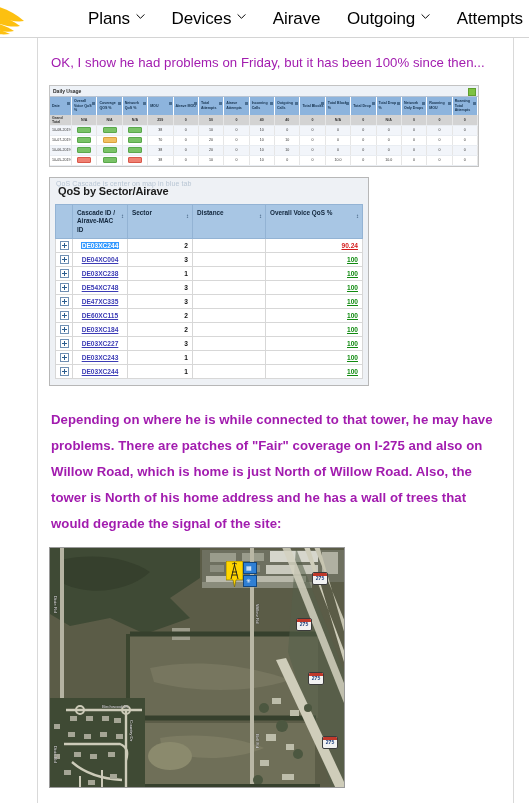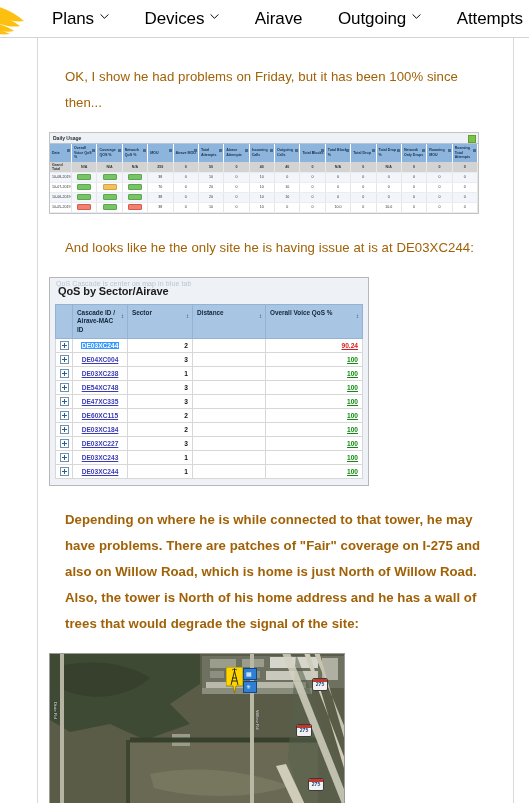--- a/index.html
+++ b/index.html
@@ -17,20 +17,21 @@
 
   
   .topnav {
     position: absolute;
     top: 0; left: 0;
     width: 529px;
     height: 37px;
     background: #ffffff;
     display: flex;
     align-items: center;
+    gap: 36px;
   }
   .logo {
     width: 36px;
     height: 37px;
     position: relative;
     flex: 0 0 36px;
     overflow: hidden;
   }
   .logo svg { position: absolute; left: -16px; top: 2px; }
   .navitems {
@@ -90,24 +91,24 @@
     position: absolute;
     top: 38px;
     left: 38px;
     width: 475px;
     height: 765px;
     box-sizing: border-box;
     padding: 10px 10px 0 11px;
   }
 
   p.body {
-    margin: 16px;
+    margin: 2px;
     font-size: 13.2px;
     line-height: 26px;
-    color: #a16207;
+    color: #a21caf;
     letter-spacing: 0.05px;
   }
 
   
   .du-wrap {
     margin-top: 9px;
     width: 430px;
     border: 1px solid #c3c3c3;
     background: #ffffff;
     box-sizing: border-box;
@@ -545,21 +546,20 @@
             <td>0</td>
             <td>10.0</td>
             <td>0</td>
             <td>0</td>
             <td>0</td>
           </tr>
         </tbody>
     </table>
   </div>
 
-  <p class="body" style="margin-top:21px;">And looks like he the only site he is having issue at is at DE03XC244:</p>
 
   <div class="qos-wrap">
     <div class="ghost">QoS Cascade is center on map in blue tab</div>
     <div class="qos-title">QoS by Sector/Airave</div>
     <table class="qos">
       <thead>
         <tr>
           <th class="c-exp"></th>
           <th>
             <span>Cascade ID / Airave-MAC ID</span>

